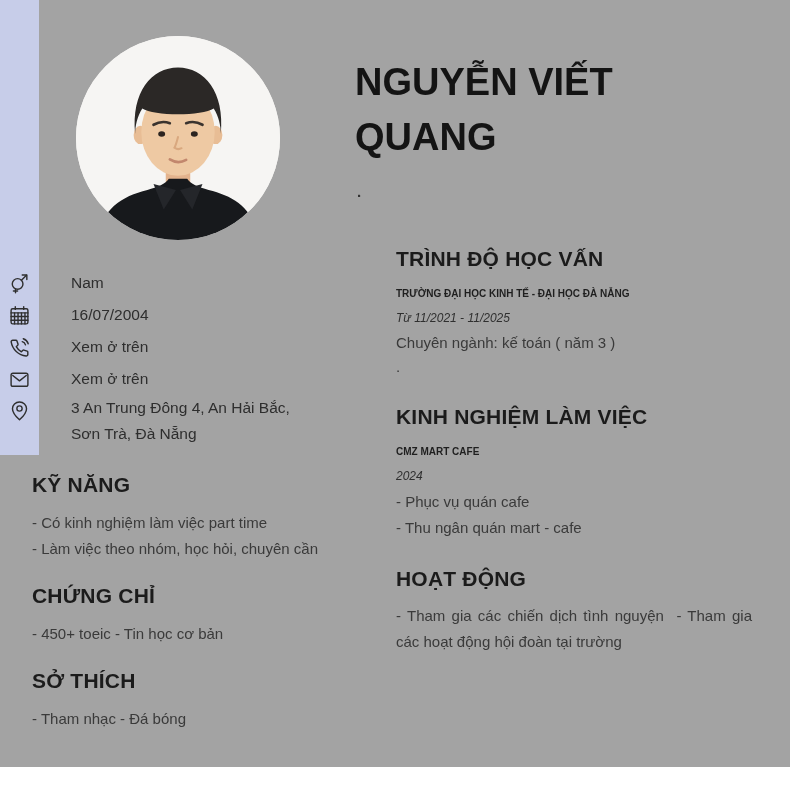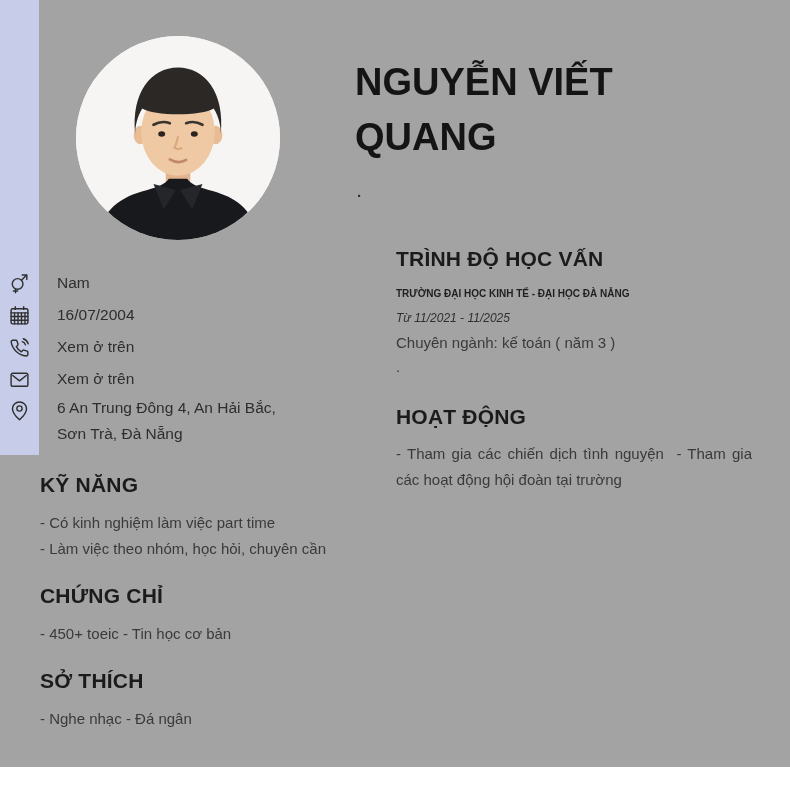--- a/index.html
+++ b/index.html
@@ -21,24 +21,24 @@
     font-size:38px;line-height:55px;font-weight:700;color:#141414;letter-spacing:0;
   }
   .name-dot{position:absolute;left:357px;top:183px;font-size:15px;font-weight:700;color:#333;}
 
   .contact{position:absolute;left:0;top:267px;width:340px;margin:0;padding:0;list-style:none;}
   .contact-row{display:flex;align-items:center;min-height:32px;}
   .contact-row.top{align-items:flex-start;}
   .contact-row.top .cicon{margin-top:5px;}
   .cicon{width:39px;flex:none;display:flex;justify-content:center;align-items:center;}
   .cicon svg{display:block;}
-  .cval{font-size:15.5px;color:#2e2e2e;padding-left:18px;line-height:26px;}
+  .cval{font-size:15.5px;color:#2e2e2e;padding-left:32px;line-height:26px;}
   .cval.wrap{width:252px;}
 
-  .col-left{position:absolute;left:40px;top:472px;width:312px;}
+  .col-left{position:absolute;left:32px;top:472px;width:312px;}
   .col-left section{margin:0 0 21px 0;}
   .col-left h2{font-size:21px;line-height:26px;margin:0 0 12px 0;font-weight:700;color:#1b1b1b;letter-spacing:.2px;}
   .col-left p.item{font-size:15px;line-height:26px;margin:0;color:#3a3a3a;}
 
   .col-right{position:absolute;left:396px;top:245px;width:356px;}
   .col-right section{margin:0 0 24px 0;}
   .col-right h2{font-size:21px;line-height:28px;margin:0 0 10px 0;font-weight:700;color:#1b1b1b;letter-spacing:.2px;}
   .sub{font-size:10px;font-weight:700;line-height:22px;margin:0 0 2px 0;color:#1f1f1f;}
   .date{font-size:12px;font-style:italic;line-height:22px;margin:0 0 2px 0;color:#2f2f2f;}
   .bodyline{font-size:15px;line-height:24px;margin:0;color:#3a3a3a;}
@@ -132,48 +132,55 @@
       </span>
       <span class="cval">Xem ở trên</span>
     </li>
     <li class="contact-row top">
       <span class="cicon">
         <svg width="21" height="21" viewBox="0 0 20 20" class="ic">
           <path d="M10 1.9c-3.8 0-6.7 2.8-6.7 6.4 0 4.5 6.7 10.6 6.7 10.6s6.7-6.1 6.7-10.6c0-3.6-2.9-6.4-6.7-6.4z"></path>
           <circle cx="10" cy="8.1" r="2.5"></circle>
         </svg>
       </span>
-      <span class="cval wrap">6 An Trung Đông 4, An Hải Bắc, Sơn Trà, Đà Nẵng</span>
+      <span class="cval wrap">3 An Trung Đông 4, An Hải Bắc, Sơn Trà, Đà Nẵng</span>
     </li>
   </ul>
 
   <div class="col-left">
     <section>
       <h2>KỸ NĂNG</h2>
       <p class="item">- Có kinh nghiệm làm việc part time</p>
       <p class="item">- Làm việc theo nhóm, học hỏi, chuyên cần</p>
     </section>
     <section>
       <h2>CHỨNG CHỈ</h2>
       <p class="item">- 450+ toeic - Tin học cơ bản</p>
     </section>
     <section>
       <h2>SỞ THÍCH</h2>
-      <p class="item">- Nghe nhạc - Đá ngân</p>
+      <p class="item">- Tham nhạc - Đá bóng</p>
     </section>
   </div>
 
   <div class="col-right">
     <section>
       <h2>TRÌNH ĐỘ HỌC VẤN</h2>
       <p class="sub">TRƯỜNG ĐẠI HỌC KINH TẾ - ĐẠI HỌC ĐÀ NẴNG</p>
       <p class="date">Từ 11/2021 - 11/2025</p>
       <p class="bodyline">Chuyên ngành: kế toán ( năm 3 )</p>
       <p class="bodyline">.</p>
     </section>
     <section>
+      <h2>KINH NGHIỆM LÀM VIỆC</h2>
+      <p class="sub">CMZ MART CAFE</p>
+      <p class="date">2024</p>
+      <p class="bodyline sp">- Phục vụ quán cafe</p>
+      <p class="bodyline sp">- Thu ngân quán mart - cafe</p>
+    </section>
+    <section>
       <h2>HOẠT ĐỘNG</h2>
       <p class="bodyline justify">- Tham gia các chiến dịch tình nguyện  - Tham gia các hoạt động hội đoàn tại trường</p>
     </section>
   </div>
 
   <div class="brand">@jobgovn.com</div>
 </div>
 
 </body></html>

